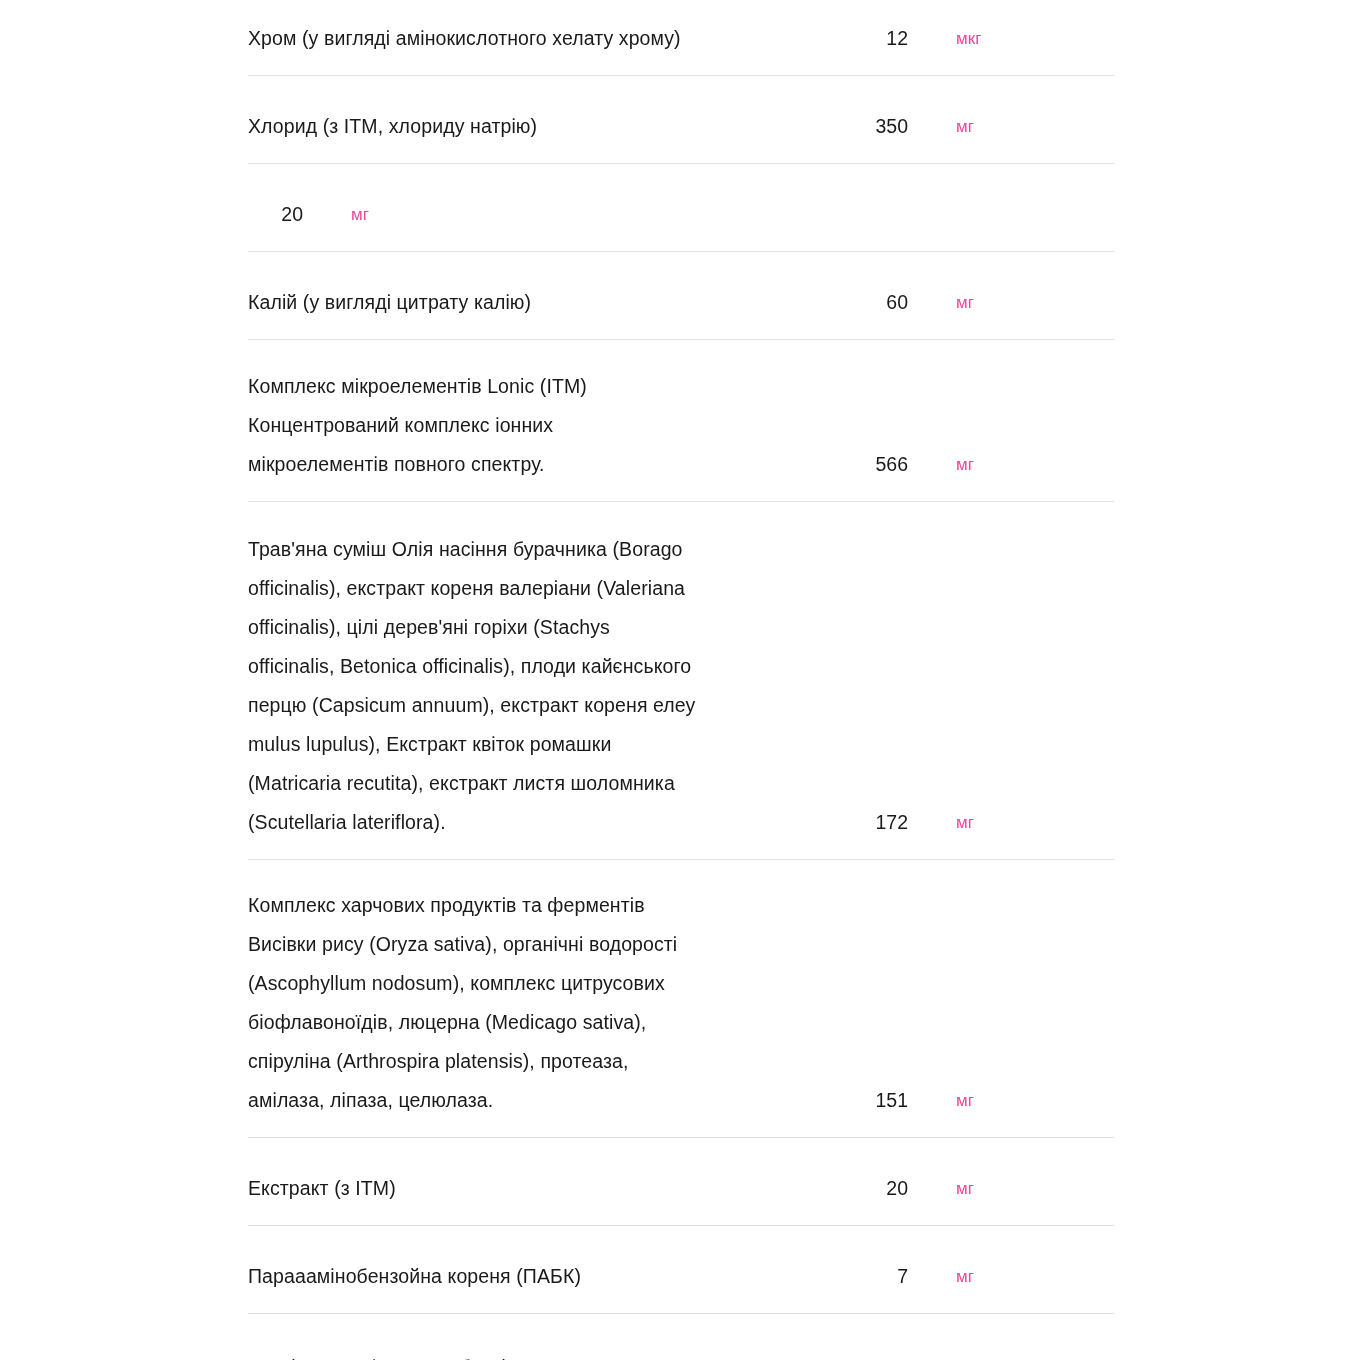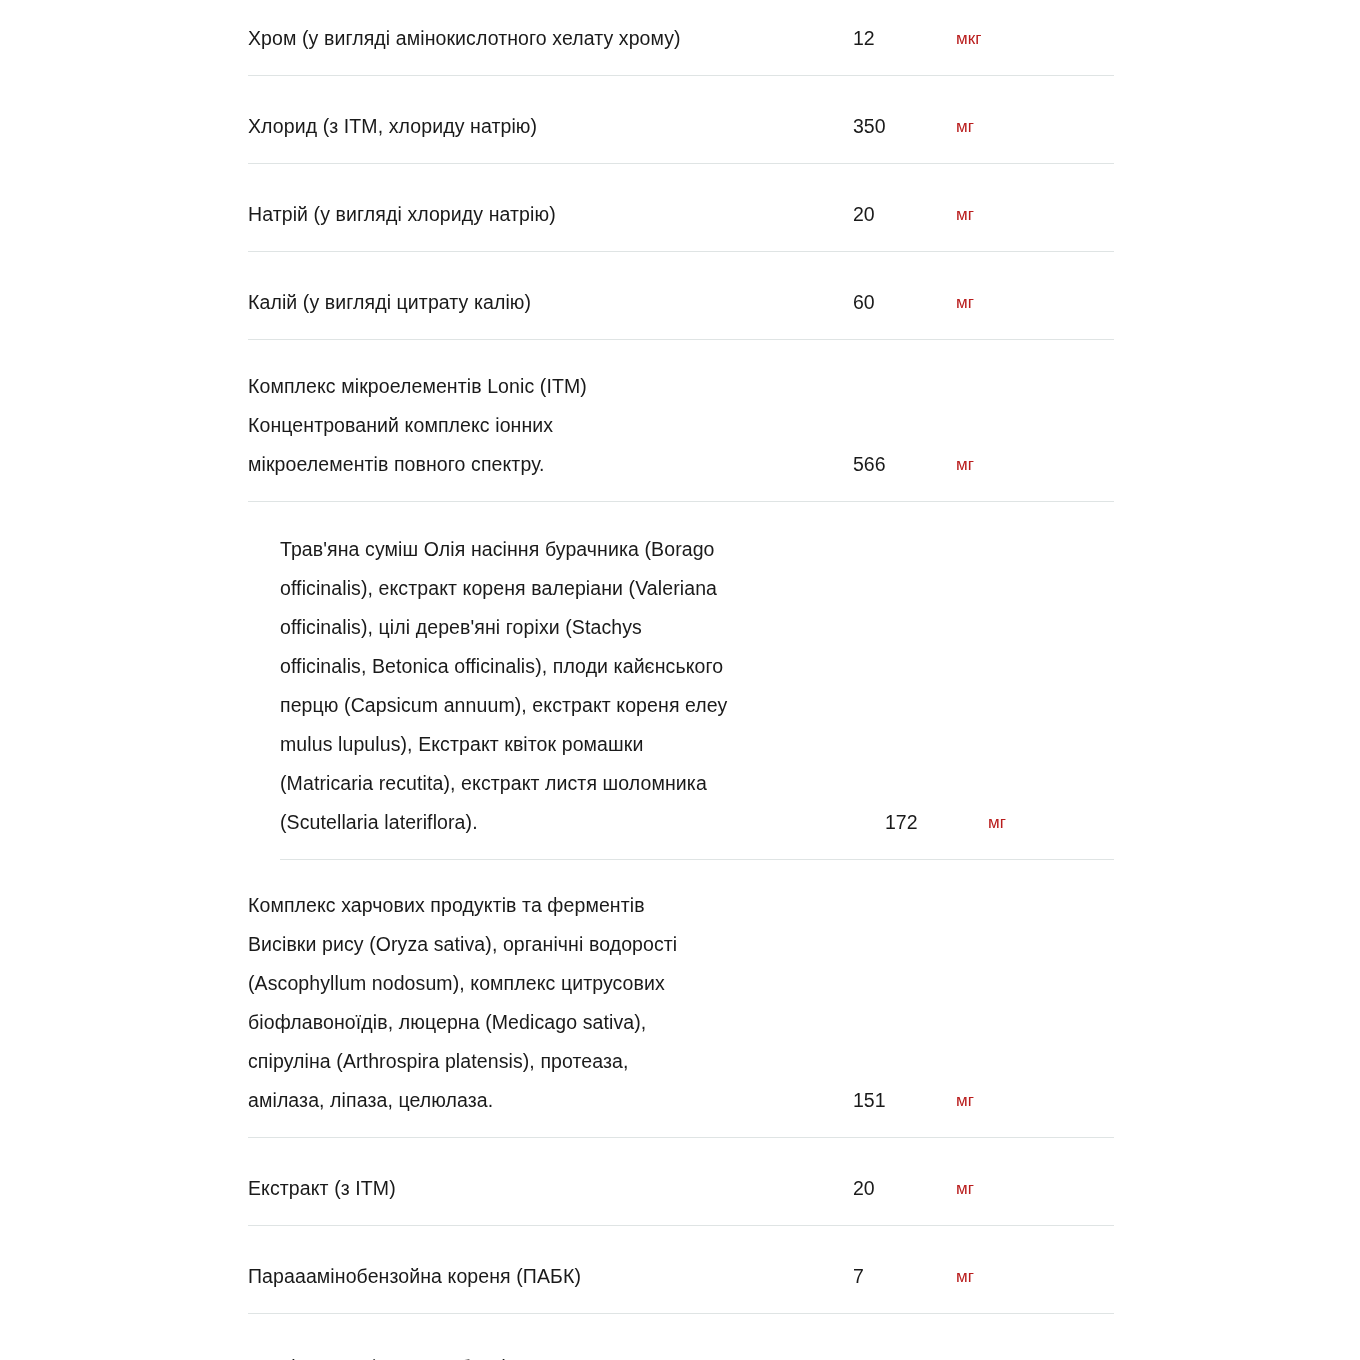--- a/index.html
+++ b/index.html
@@ -39,34 +39,35 @@
     font-size: 19.5px;
     line-height: 39px;
     letter-spacing: 0.1px;
     color: #1a1a1a;
     padding-bottom: 0;
     white-space: pre-line;
   }
   .cell-amount {
     flex: 0 0 55px;
     width: 55px;
+    text-align: right;
     font-size: 19.5px;
     line-height: 39px;
     color: #1a1a1a;
   }
   .cell-unit {
     flex: 1 1 auto;
     padding-left: 48px;
     font-size: 17px;
     line-height: 39px;
-    color: #b91c1c;
+    color: #ec4899;
   }
   .r-h88  { height: 88px; }
   .r-h162 { height: 162px; }
-  .r-h358 { height: 358px; margin-left: 32px; }
+  .r-h358 { height: 358px; }
   .r-h278 { height: 278px; }
   .r-h90  { height: 90px; }
   .r-h64  { height: 76px; }
 
   .facts-row .cell-name,
   .facts-row .cell-amount,
   .facts-row .cell-unit {
     padding-bottom: 17px;
   }
 </style>
@@ -81,21 +82,20 @@
     <div class="cell-unit">мкг</div>
   </div>
 
   <div class="facts-row r-h88">
     <div class="cell-name">Хлорид (з ITM, хлориду натрію)</div>
     <div class="cell-amount">350</div>
     <div class="cell-unit">мг</div>
   </div>
 
   <div class="facts-row r-h88">
-    <div class="cell-name">Натрій (у вигляді хлориду натрію)</div>
     <div class="cell-amount">20</div>
     <div class="cell-unit">мг</div>
   </div>
 
   <div class="facts-row r-h88">
     <div class="cell-name">Калій (у вигляді цитрату калію)</div>
     <div class="cell-amount">60</div>
     <div class="cell-unit">мг</div>
   </div>
 

